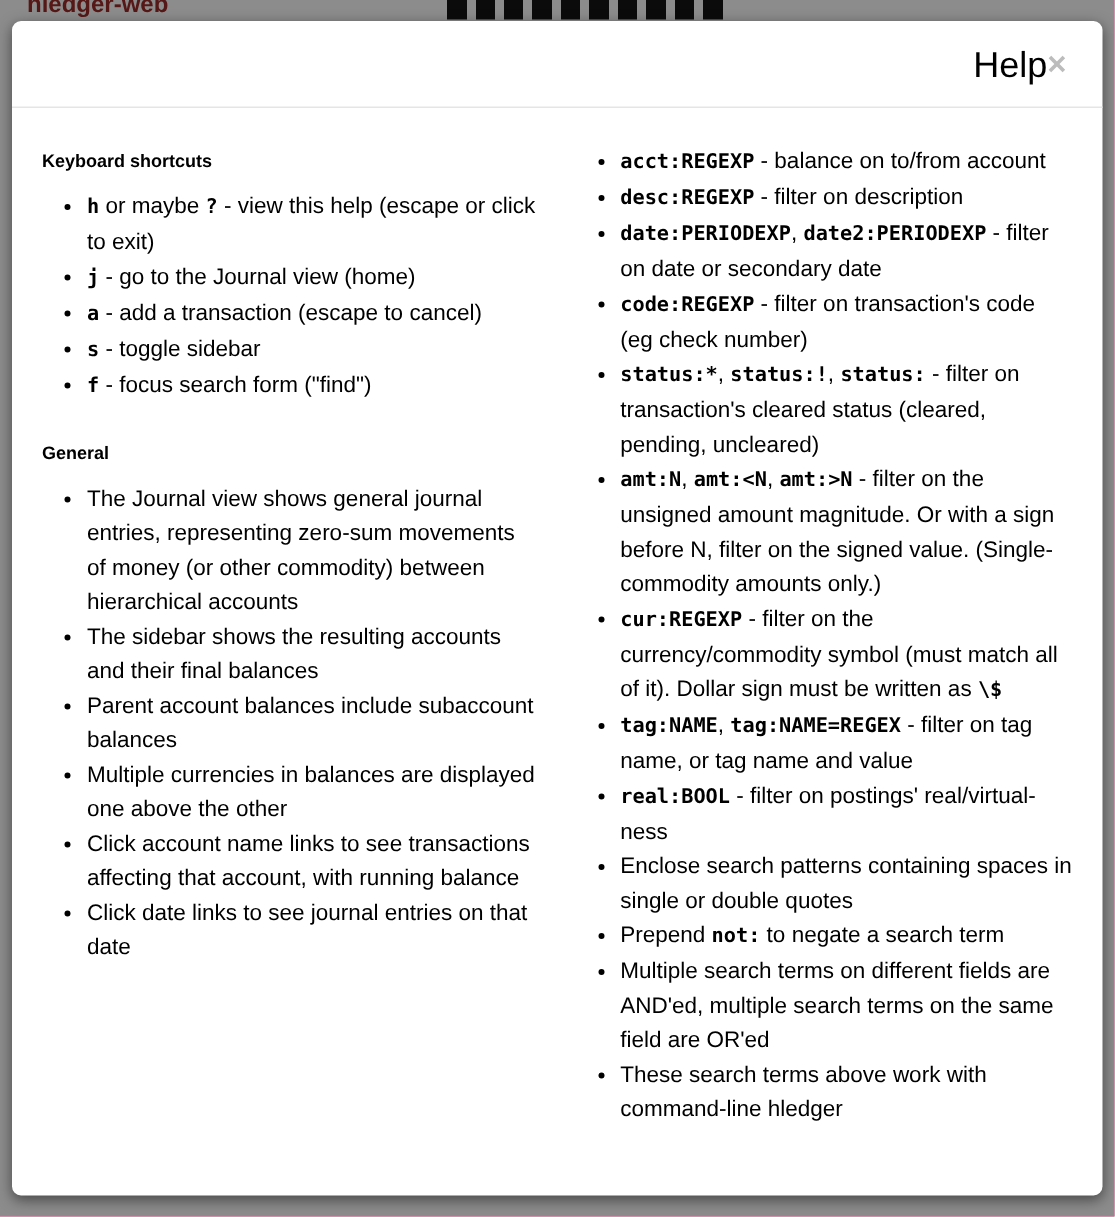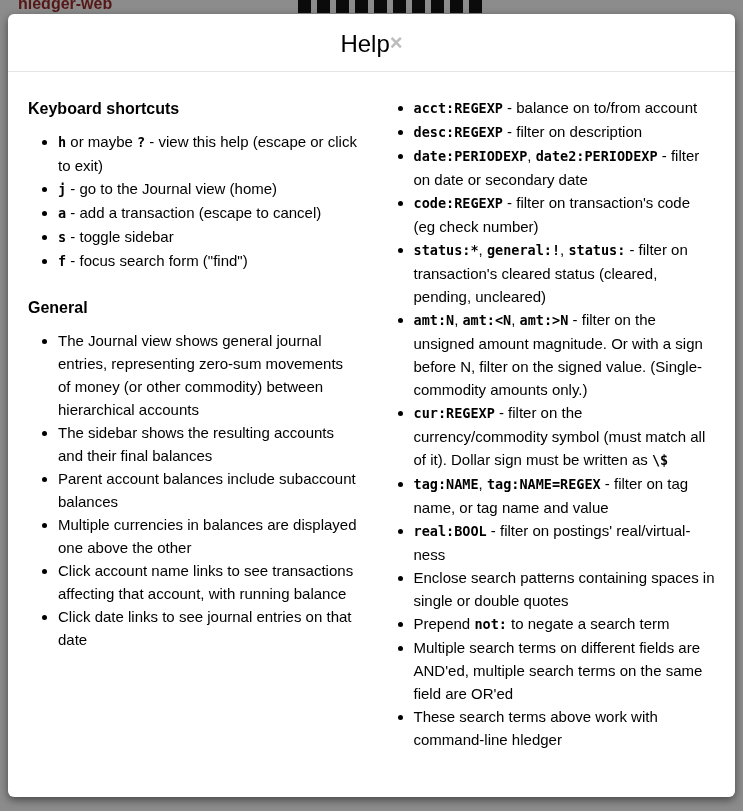--- a/index.html
+++ b/index.html
@@ -18,34 +18,34 @@
 
   .overlay { position: absolute; inset: 0; background: rgba(0,0,0,0.45); }
 
   .modal {
     position: absolute; left: 8px; right: 8px; top: 14px; min-height: 783px;
     background: #fff; border-radius: 6px; box-shadow: 0 3px 9px rgba(0,0,0,0.5);
     color: #000;
   }
 
   .modal-header {
-    display: flex; align-items: flex-start; justify-content: center;
+    display: flex; align-items: flex-start; justify-content: flex-end;
     padding: 16px 24px 13px 24px; border-bottom: 1px solid #e5e5e5;
   }
   .modal-title { font-size: 24px; font-weight: 500; color: #000; }
   .close-btn {
     background: none; border: none; cursor: pointer;
     font-size: 22px; font-weight: bold; color: #bcbcbc; line-height: 1; padding: 2px 0 0 0;
     font-family: "Liberation Sans", sans-serif;
   }
 
   .modal-body { display: flex; align-items: flex-start; padding: 12px 8px 24px 8px; }
   .col { flex: 1 1 50%; padding: 0 12px; min-width: 0; }
 
-  .sec { font-size: 16px; font-weight: bold; color: #000; margin: 26px 0 0 0; }
+  .sec { font-size: 12px; font-weight: bold; color: #000; margin: 26px 0 0 0; }
   .sec:first-child { margin-top: 16px; }
 
   .col ul { margin: 12px 0 0 0; padding-left: 30px; list-style: disc; }
   .col ul li { font-size: 15px; line-height: 23px; color: #000; }
 
   .code {
     font-family: "DejaVu Sans Mono", monospace;
     font-weight: bold;
     font-size: 13.5px;
     color: #000;
@@ -92,21 +92,21 @@
             <li><span>Click date links to see journal entries on that date</span></li>
           </ul>
       </div>
 
       <div class="col">
         <ul>
             <li><span class="code">acct:REGEXP</span><span> - balance on to/from account</span></li>
             <li><span class="code">desc:REGEXP</span><span> - filter on description</span></li>
             <li><span class="code">date:PERIODEXP</span><span>, </span><span class="code">date2:PERIODEXP</span><span> - filter on date or secondary date</span></li>
             <li><span class="code">code:REGEXP</span><span> - filter on transaction's code (eg check number)</span></li>
-            <li><span class="code">status:*</span><span>, </span><span class="code">general:!</span><span>, </span><span class="code">status:</span><span> - filter on transaction's cleared status (cleared, pending, uncleared)</span></li>
+            <li><span class="code">status:*</span><span>, </span><span class="code">status:!</span><span>, </span><span class="code">status:</span><span> - filter on transaction's cleared status (cleared, pending, uncleared)</span></li>
             <li><span class="code">amt:N</span><span>, </span><span class="code">amt:&lt;N</span><span>, </span><span class="code">amt:&gt;N</span><span> - filter on the unsigned amount magnitude. Or with a sign before N, filter on the signed value. (Single-commodity amounts only.)</span></li>
             <li><span class="code">cur:REGEXP</span><span> - filter on the currency/commodity symbol (must match all of it). Dollar sign must be written as </span><span class="code">\$</span></li>
             <li><span class="code">tag:NAME</span><span>, </span><span class="code">tag:NAME=REGEX</span><span> - filter on tag name, or tag name and value</span></li>
             <li><span class="code">real:BOOL</span><span> - filter on postings' real/virtual-ness</span></li>
             <li><span>Enclose search patterns containing spaces in single or double quotes</span></li>
             <li><span>Prepend </span><span class="code">not:</span><span> to negate a search term</span></li>
             <li><span>Multiple search terms on different fields are AND'ed, multiple search terms on the same field are OR'ed</span></li>
             <li><span>These search terms above work with command-line hledger</span></li>
           </ul>
       </div>

